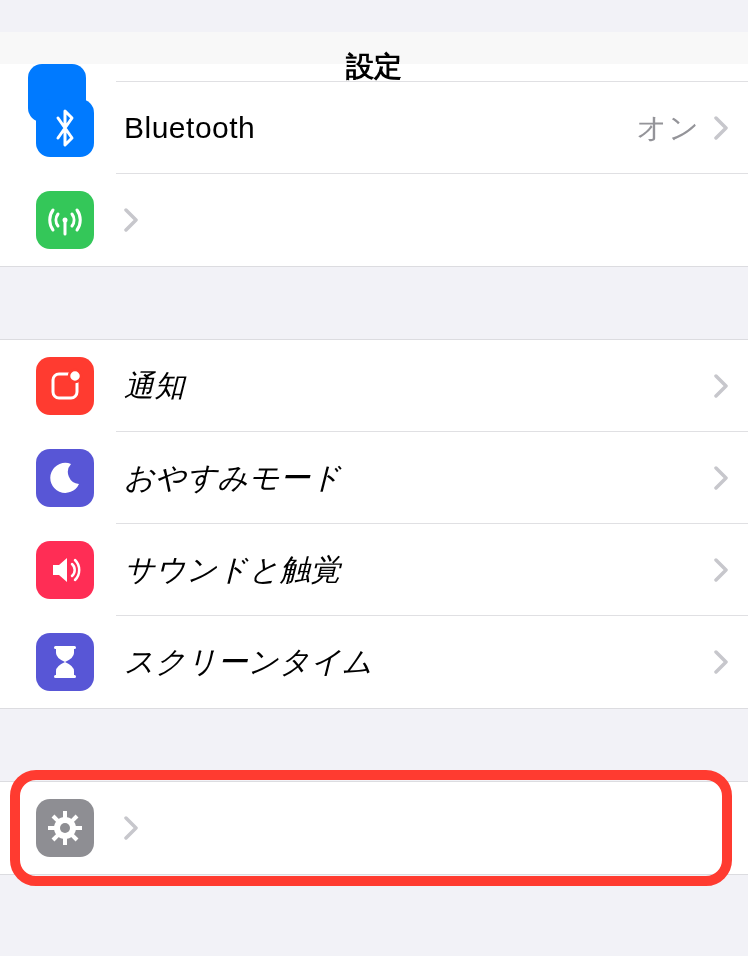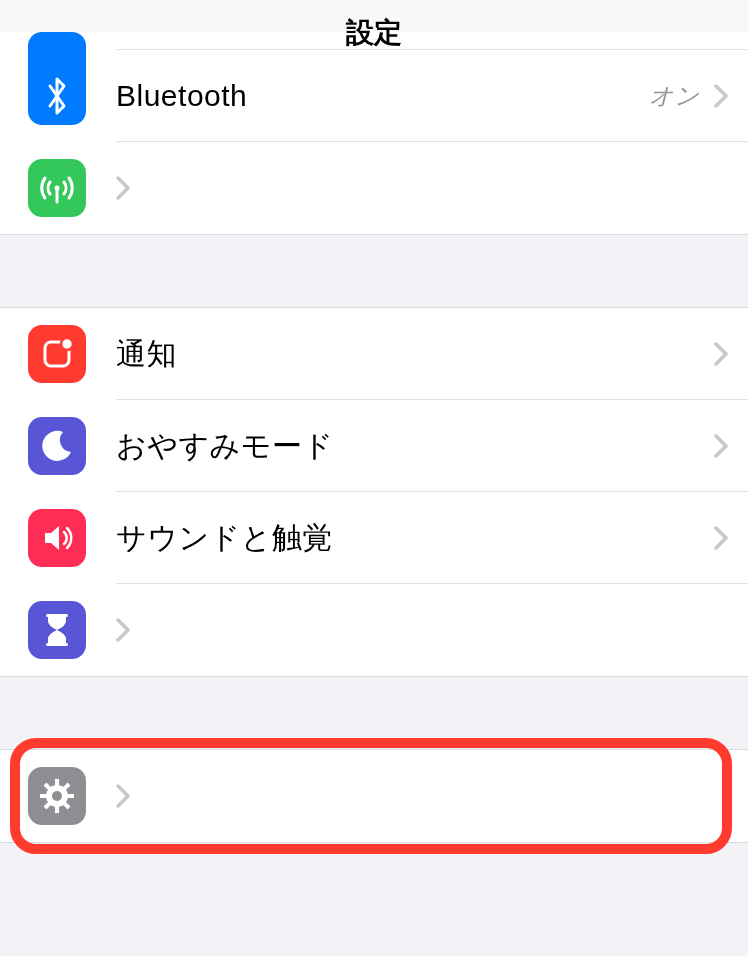--- a/index.html
+++ b/index.html
@@ -9,37 +9,38 @@
       width: 748px;
       height: 956px;
       overflow: hidden;
     }
     .header {
       height: 72px;
       background: #f8f8f8;
       display: flex;
       align-items: center;
       justify-content: center;
-      border-bottom: 7px solid #be185d;
+      border-bottom: 3px solid #be185d;
+      margin-top: 32px;
     }
     .header-title {
       font-size: 28px;
       font-weight: 600;
       color: #000;
     }
     .section {
       background: #fff;
       border-bottom: 1px solid #dcdce0;
     }
-    .section + .section { margin-top: 72px; border-top: 1px solid #dcdce0; }
+    .section + .section { margin-top: 72px; border-top: 1px solid #dcdce0; font-style: italic; }
     .row {
       display: flex;
       align-items: center;
       height: 92px;
-      padding-left: 28px;
+      padding-left: 36px;
       padding-right: 20px;
       position: relative;
     }
     .row .sep {
       position: absolute;
       left: 116px;
       right: 0;
       bottom: 0;
       height: 1px;
       background: #e0e0e3;
@@ -70,25 +71,24 @@
       margin-right: 30px;
     }
     .label {
       font-size: 30px;
       color: #000;
       flex: 1;
       letter-spacing: 0.5px;
       white-space: nowrap;
     }
     .detail {
-      font-size: 24px;
+      font-size: 30px;
       color: #949499;
       margin-right: 14px;
       letter-spacing: 1px;
-      font-style: italic;
     }
     .chevron {
       width: 14px;
       height: 24px;
       flex-shrink: 0;
     }
     .chevron svg { display: block; }
     .highlight-box {
       position: absolute;
       border: 10px solid #ff3b30;
@@ -204,20 +204,21 @@
   </div>
 
   <div class="row">
     <div class="icon ic-purple2">
       <svg width="30" height="38" viewBox="0 0 30 38">
         <path d="M6 5 L24 5 L24 10 Q24 15 15 19 Q24 23 24 28 L24 33 L6 33 L6 28 Q6 23 15 19 Q6 15 6 10 Z" fill="#fff"></path>
         <rect x="4" y="3" width="22" height="3" rx="1.5" fill="#fff"></rect>
         <rect x="4" y="32" width="22" height="3" rx="1.5" fill="#fff"></rect>
       </svg>
     </div>
+    <div class="label">スクリーンタイム</div>
     <div class="chevron">
       <svg width="14" height="24" viewBox="0 0 14 24">
           <path d="M2 2 L12 12 L2 22" stroke="#c7c7cc" stroke-width="3.5" fill="none" stroke-linecap="round" stroke-linejoin="round"></path>
         </svg>
     </div>
 
   </div>
 </div>
 
 <div class="section" style="position:relative;">

